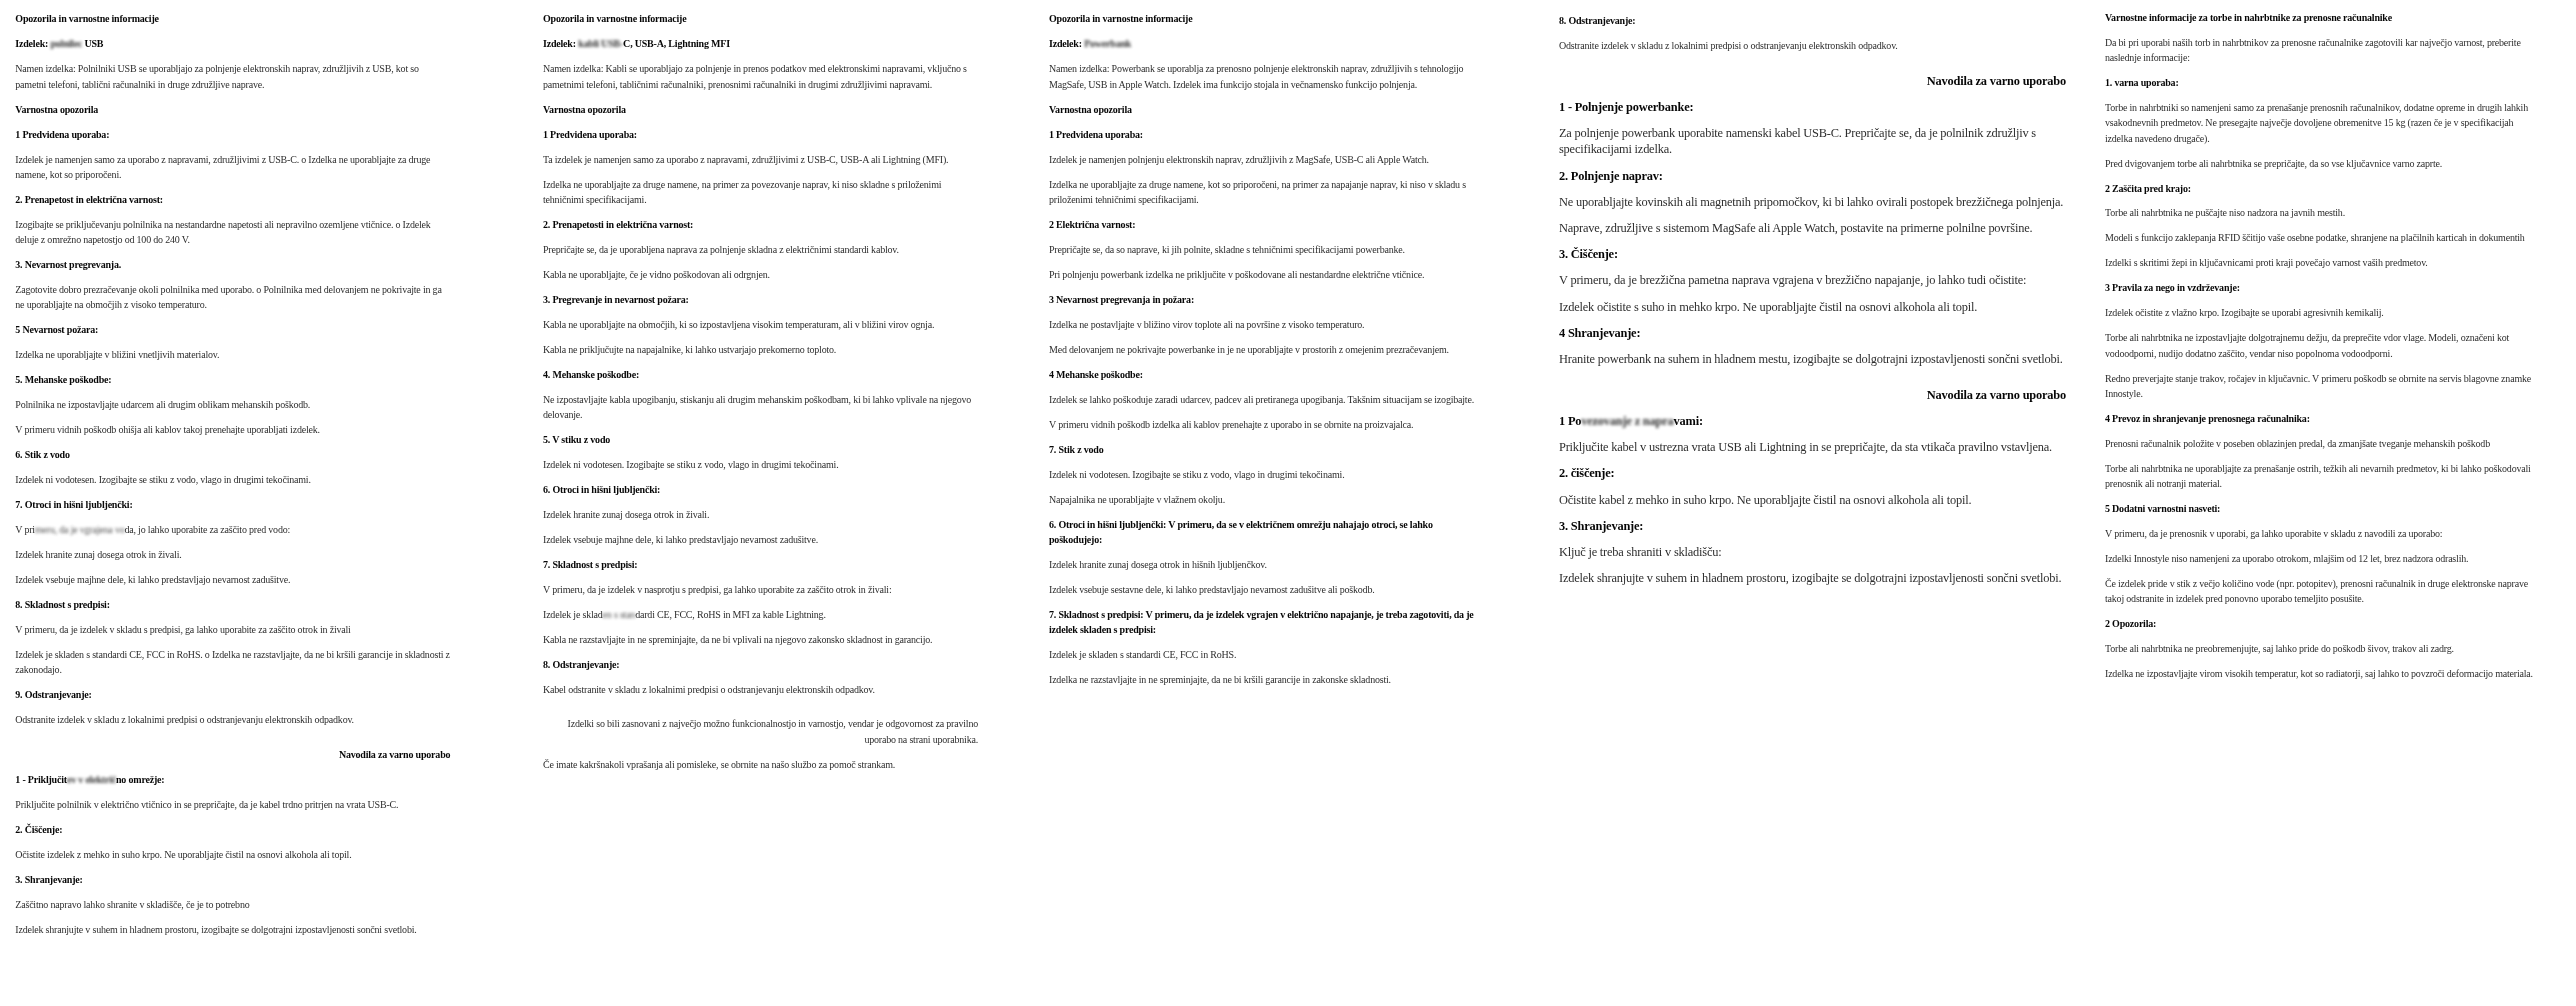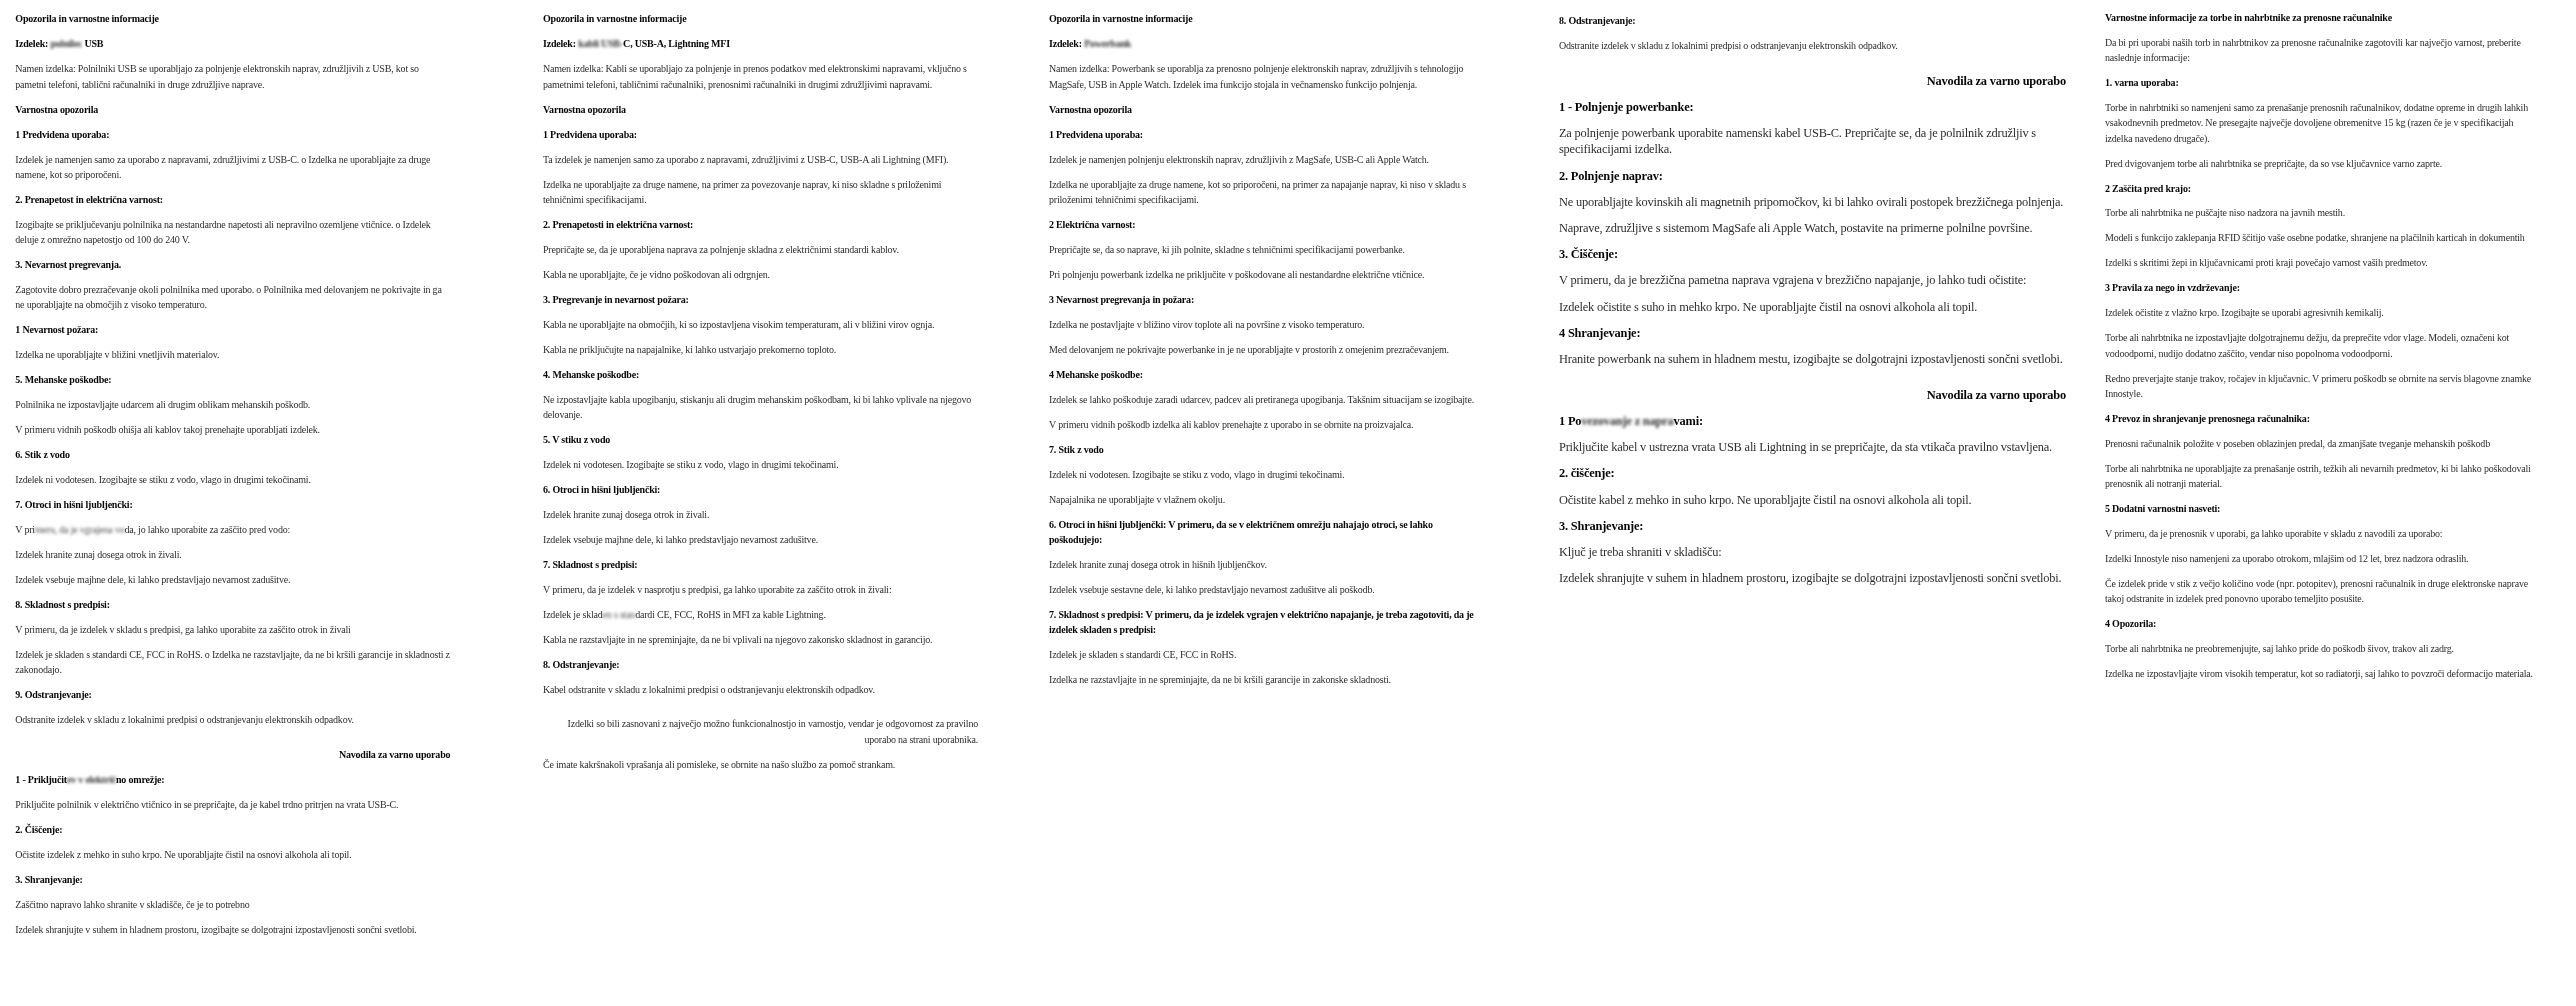--- a/index.html
+++ b/index.html
@@ -29,21 +29,21 @@
       <div class="blk h">Opozorila in varnostne informacije</div>
       <div class="blk h">Izdelek: <span class="blur">polnilec</span> USB</div>
       <div class="blk p">Namen izdelka: Polnilniki USB se uporabljajo za polnjenje elektronskih naprav, združljivih z USB, kot so pametni telefoni, tablični računalniki in druge združljive naprave.</div>
       <div class="blk h">Varnostna opozorila</div>
       <div class="blk h">1 Predvidena uporaba:</div>
       <div class="blk p">Izdelek je namenjen samo za uporabo z napravami, združljivimi z USB-C. o Izdelka ne uporabljajte za druge namene, kot so priporočeni.</div>
       <div class="blk h">2. Prenapetost in električna varnost:</div>
       <div class="blk p">Izogibajte se priključevanju polnilnika na nestandardne napetosti ali nepravilno ozemljene vtičnice. o Izdelek deluje z omrežno napetostjo od 100 do 240 V.</div>
       <div class="blk h">3. Nevarnost pregrevanja.</div>
       <div class="blk p">Zagotovite dobro prezračevanje okoli polnilnika med uporabo. o Polnilnika med delovanjem ne pokrivajte in ga ne uporabljajte na območjih z visoko temperaturo.</div>
-      <div class="blk h">1 Nevarnost požara:</div>
+      <div class="blk h">5 Nevarnost požara:</div>
       <div class="blk p">Izdelka ne uporabljajte v bližini vnetljivih materialov.</div>
       <div class="blk h">5. Mehanske poškodbe:</div>
       <div class="blk p">Polnilnika ne izpostavljajte udarcem ali drugim oblikam mehanskih poškodb.</div>
       <div class="blk p">V primeru vidnih poškodb ohišja ali kablov takoj prenehajte uporabljati izdelek.</div>
       <div class="blk h">6. Stik z vodo</div>
       <div class="blk p">Izdelek ni vodotesen. Izogibajte se stiku z vodo, vlago in drugimi tekočinami.</div>
       <div class="blk h">7. Otroci in hišni ljubljenčki:</div>
       <div class="blk p">V pri<span class="blur">meru, da je vgrajena vo</span>da, jo lahko uporabite za zaščito pred vodo:</div>
       <div class="blk p">Izdelek hranite zunaj dosega otrok in živali.</div>
       <div class="blk p">Izdelek vsebuje majhne dele, ki lahko predstavljajo nevarnost zadušitve.</div>
@@ -155,18 +155,18 @@
       <div class="blk p">Izdelek očistite z vlažno krpo. Izogibajte se uporabi agresivnih kemikalij.</div>
       <div class="blk p">Torbe ali nahrbtnika ne izpostavljajte dolgotrajnemu dežju, da preprečite vdor vlage. Modeli, označeni kot vodoodporni, nudijo dodatno zaščito, vendar niso popolnoma vodoodporni.</div>
       <div class="blk p">Redno preverjajte stanje trakov, ročajev in ključavnic. V primeru poškodb se obrnite na servis blagovne znamke Innostyle.</div>
       <div class="blk h">4 Prevoz in shranjevanje prenosnega računalnika:</div>
       <div class="blk p">Prenosni računalnik položite v poseben oblazinjen predal, da zmanjšate tveganje mehanskih poškodb</div>
       <div class="blk p">Torbe ali nahrbtnika ne uporabljajte za prenašanje ostrih, težkih ali nevarnih predmetov, ki bi lahko poškodovali prenosnik ali notranji material.</div>
       <div class="blk h">5 Dodatni varnostni nasveti:</div>
       <div class="blk p">V primeru, da je prenosnik v uporabi, ga lahko uporabite v skladu z navodili za uporabo:</div>
       <div class="blk p">Izdelki Innostyle niso namenjeni za uporabo otrokom, mlajšim od 12 let, brez nadzora odraslih.</div>
       <div class="blk p">Če izdelek pride v stik z večjo količino vode (npr. potopitev), prenosni računalnik in druge elektronske naprave takoj odstranite in izdelek pred ponovno uporabo temeljito posušite.</div>
-      <div class="blk h">4 Opozorila:</div>
+      <div class="blk h">2 Opozorila:</div>
       <div class="blk p">Torbe ali nahrbtnika ne preobremenjujte, saj lahko pride do poškodb šivov, trakov ali zadrg.</div>
       <div class="blk p">Izdelka ne izpostavljajte virom visokih temperatur, kot so radiatorji, saj lahko to povzroči deformacijo materiala.</div>
     </div>
   </main>
 
 
 </body></html>

